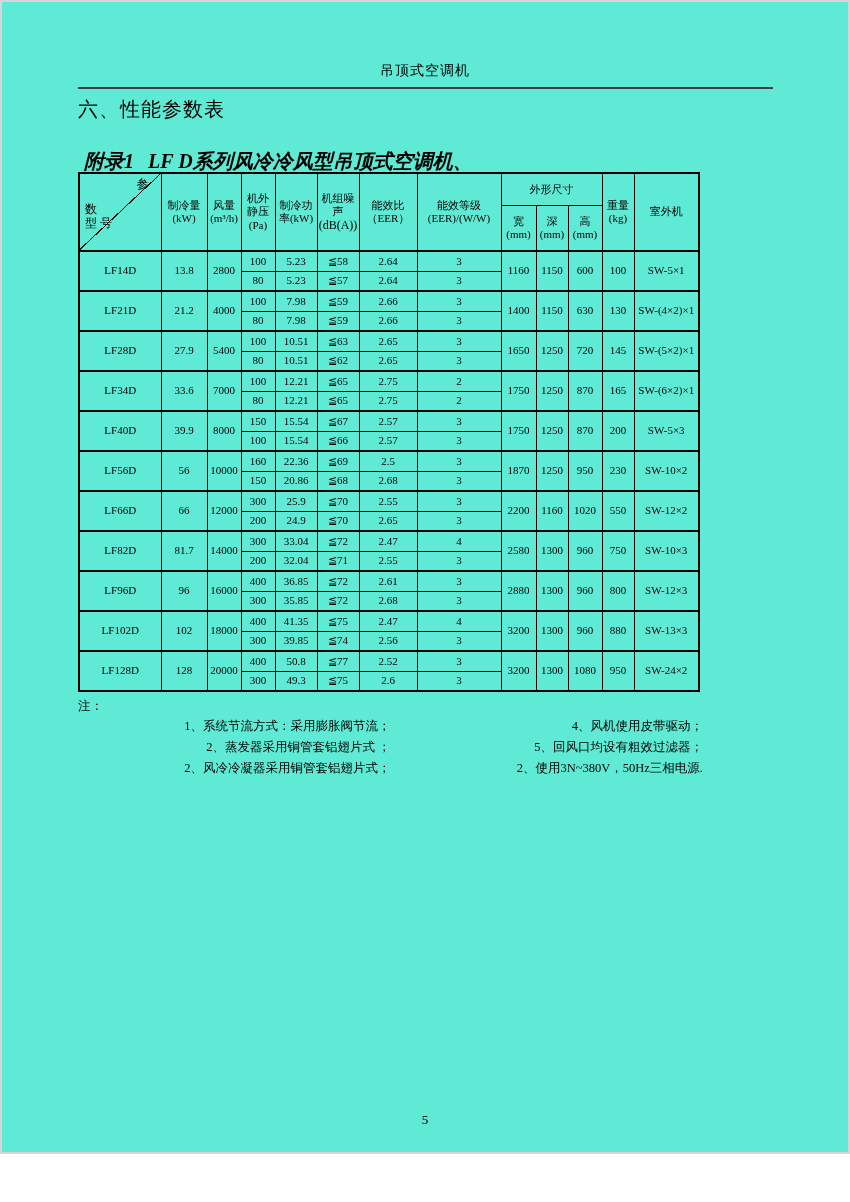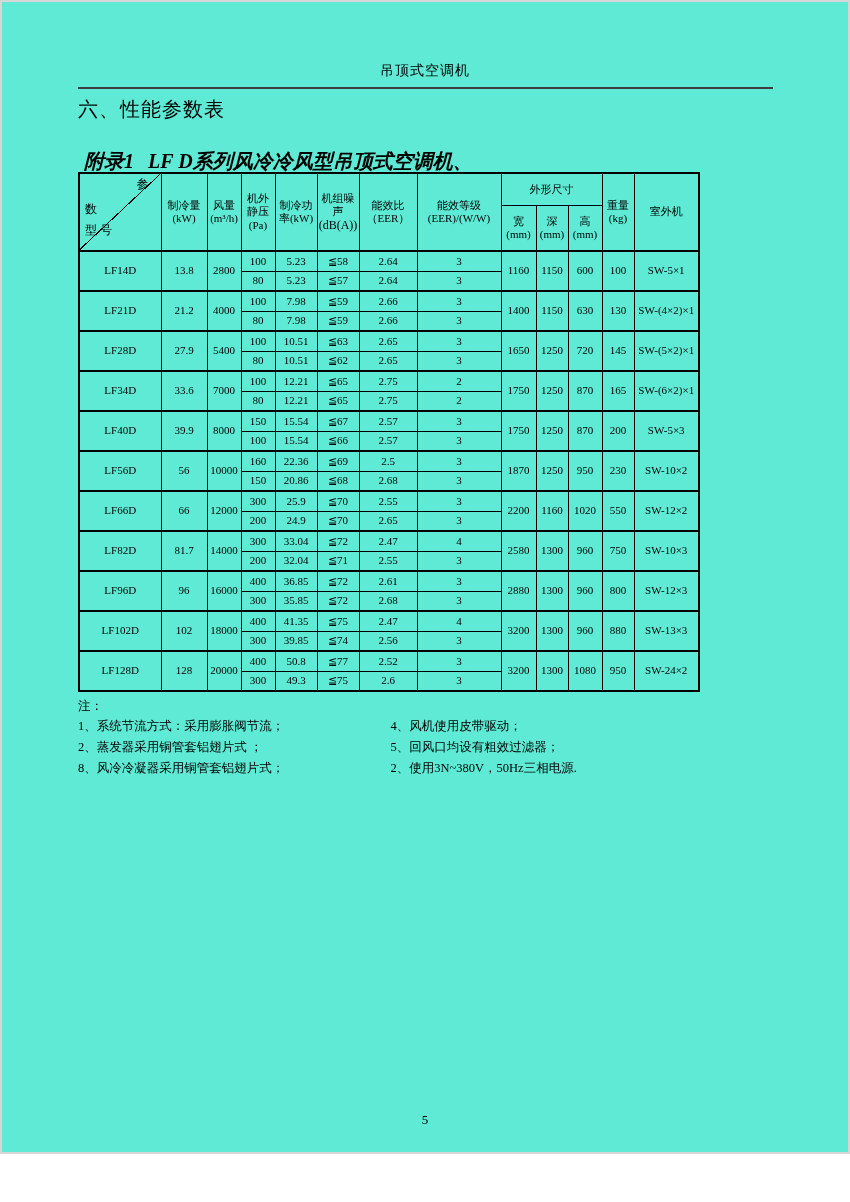--- a/index.html
+++ b/index.html
@@ -57,30 +57,30 @@
     background:
       linear-gradient(to bottom right,
         transparent calc(50% - 1px),
         #000 calc(50% - 1px),
         #000 calc(50% + 0px),
         transparent calc(50% + 0px));
   }
   th.corner span { position:absolute; font-size:12px; }
   th.corner .c-top { top:3px; right:12px; }
   th.corner .c-mid { top:28px; left:5px; }
-  th.corner .c-bot { bottom:13px; left:5px; }
+  th.corner .c-bot { bottom:20px; left:5px; }
 
   .notes {
     position:absolute; top:696px; left:78px; width:625px;
     font-size:12.5px;
   }
   .notes-label { line-height:20px; }
   .notes-grid { display:flex; }
   .notes-col { width:50%; }
-  .note-item { line-height:21px; white-space:nowrap; }
+  .note-item { line-height:21px; white-space:nowrap;text-align:right; }
 
   .page-number {
     position:absolute; top:1112px; left:0; right:0;
     text-align:center; font-size:13px;
   }
 </style>
 </head>
 <body>
 
 <div class="page">
@@ -396,21 +396,21 @@
         </tr>
       </tbody>
   </table>
 
   <div class="notes">
     <div class="notes-label">注：</div>
     <div class="notes-grid">
       <div class="notes-col" id="notes-left">
           <div class="note-item">1、系统节流方式：采用膨胀阀节流；</div>
           <div class="note-item">2、蒸发器采用铜管套铝翅片式 ；</div>
-          <div class="note-item">8、风冷冷凝器采用铜管套铝翅片式；</div>
+          <div class="note-item">2、风冷冷凝器采用铜管套铝翅片式；</div>
         </div>
       <div class="notes-col" id="notes-right">
           <div class="note-item">4、风机使用皮带驱动；</div>
           <div class="note-item">5、回风口均设有粗效过滤器；</div>
           <div class="note-item">2、使用3N~380V，50Hz三相电源.</div>
         </div>
     </div>
   </div>
 
   <div class="page-number">5</div>

